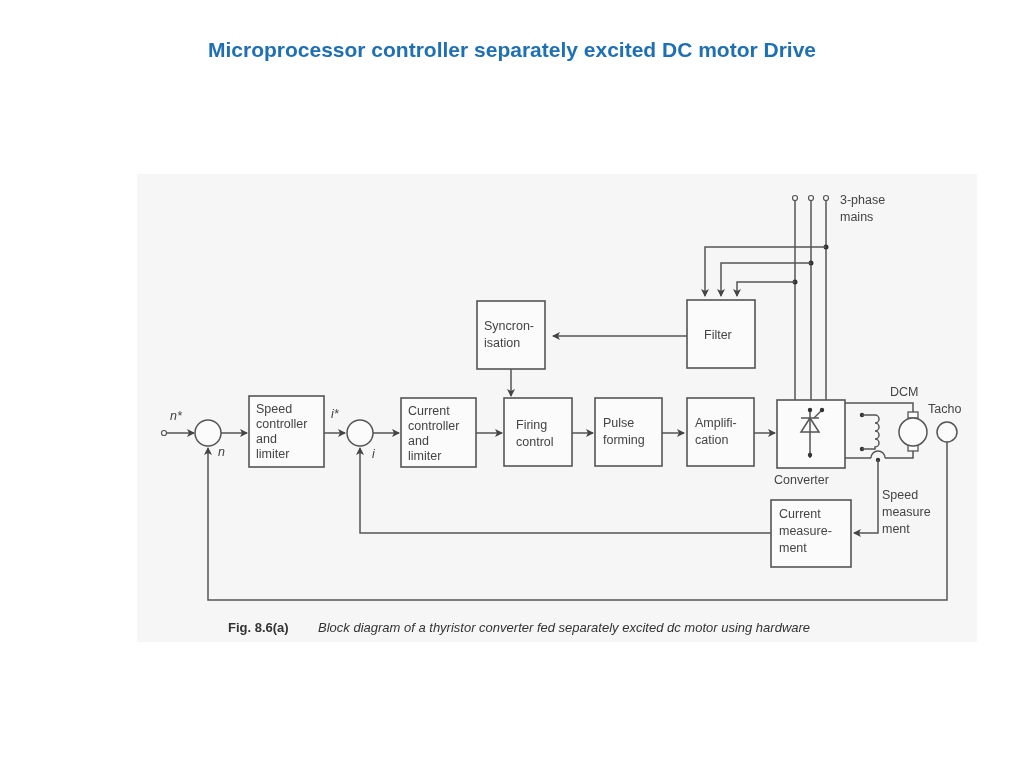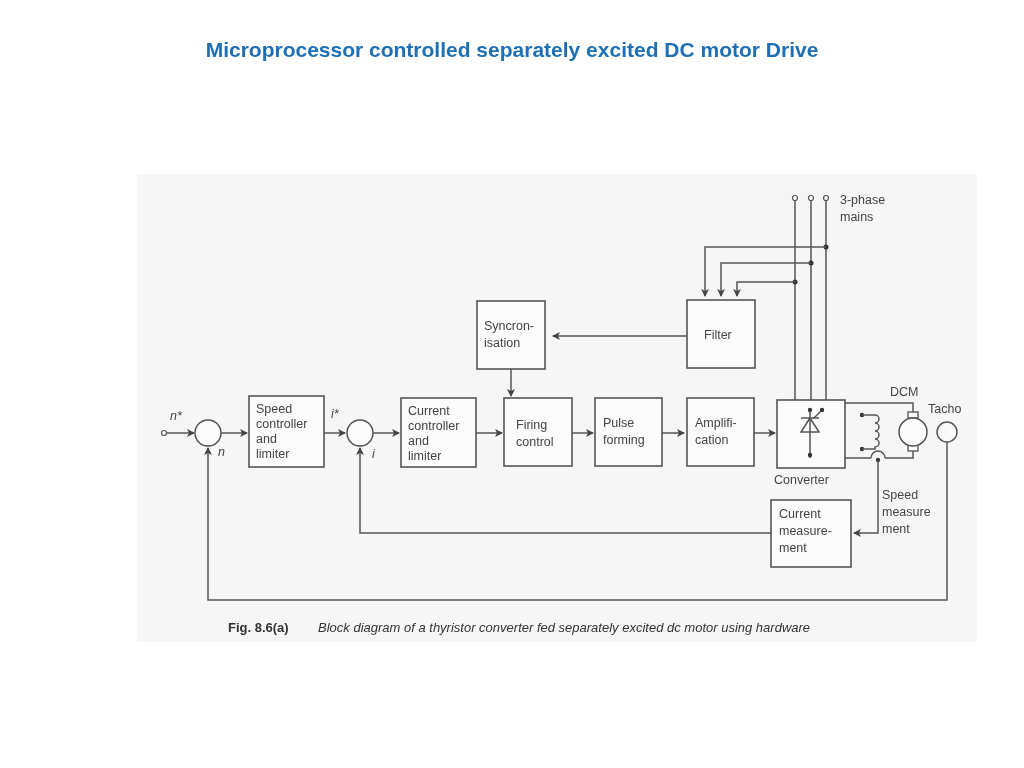--- a/index.html
+++ b/index.html
@@ -9,21 +9,21 @@
   svg text { font-family:"Liberation Sans", sans-serif; fill:#444; }
   .blk { fill:#fbfbfb; stroke:#555; stroke-width:1.6; }
   .ln { stroke:#555; stroke-width:1.5; fill:none; }
   .lbl { font-size:12.5px; }
   .cap-b { font-size:13px; font-weight:bold; fill:#333; }
   .cap-i { font-size:13px; font-style:italic; fill:#333; }
 </style>
 </head>
 <body>
 
-<div id="title">Microprocessor controlled separately excited DC motor Drive</div>
+<div id="title">Microprocessor controller separately excited DC motor Drive</div>
 
 <div id="diagram">
 <svg width="840" height="468" viewBox="137 174 840 468" xmlns="http://www.w3.org/2000/svg">
   <defs>
     <marker id="ar" markerWidth="8" markerHeight="8" refX="7" refY="4" orient="auto" markerUnits="userSpaceOnUse">
       <path d="M0,0 L8,4 L0,8 L2,4 Z" fill="#444"></path>
     </marker>
   </defs>
 
   <circle cx="164" cy="433" r="2.5" fill="#fff" stroke="#555" stroke-width="1.2"></circle>

